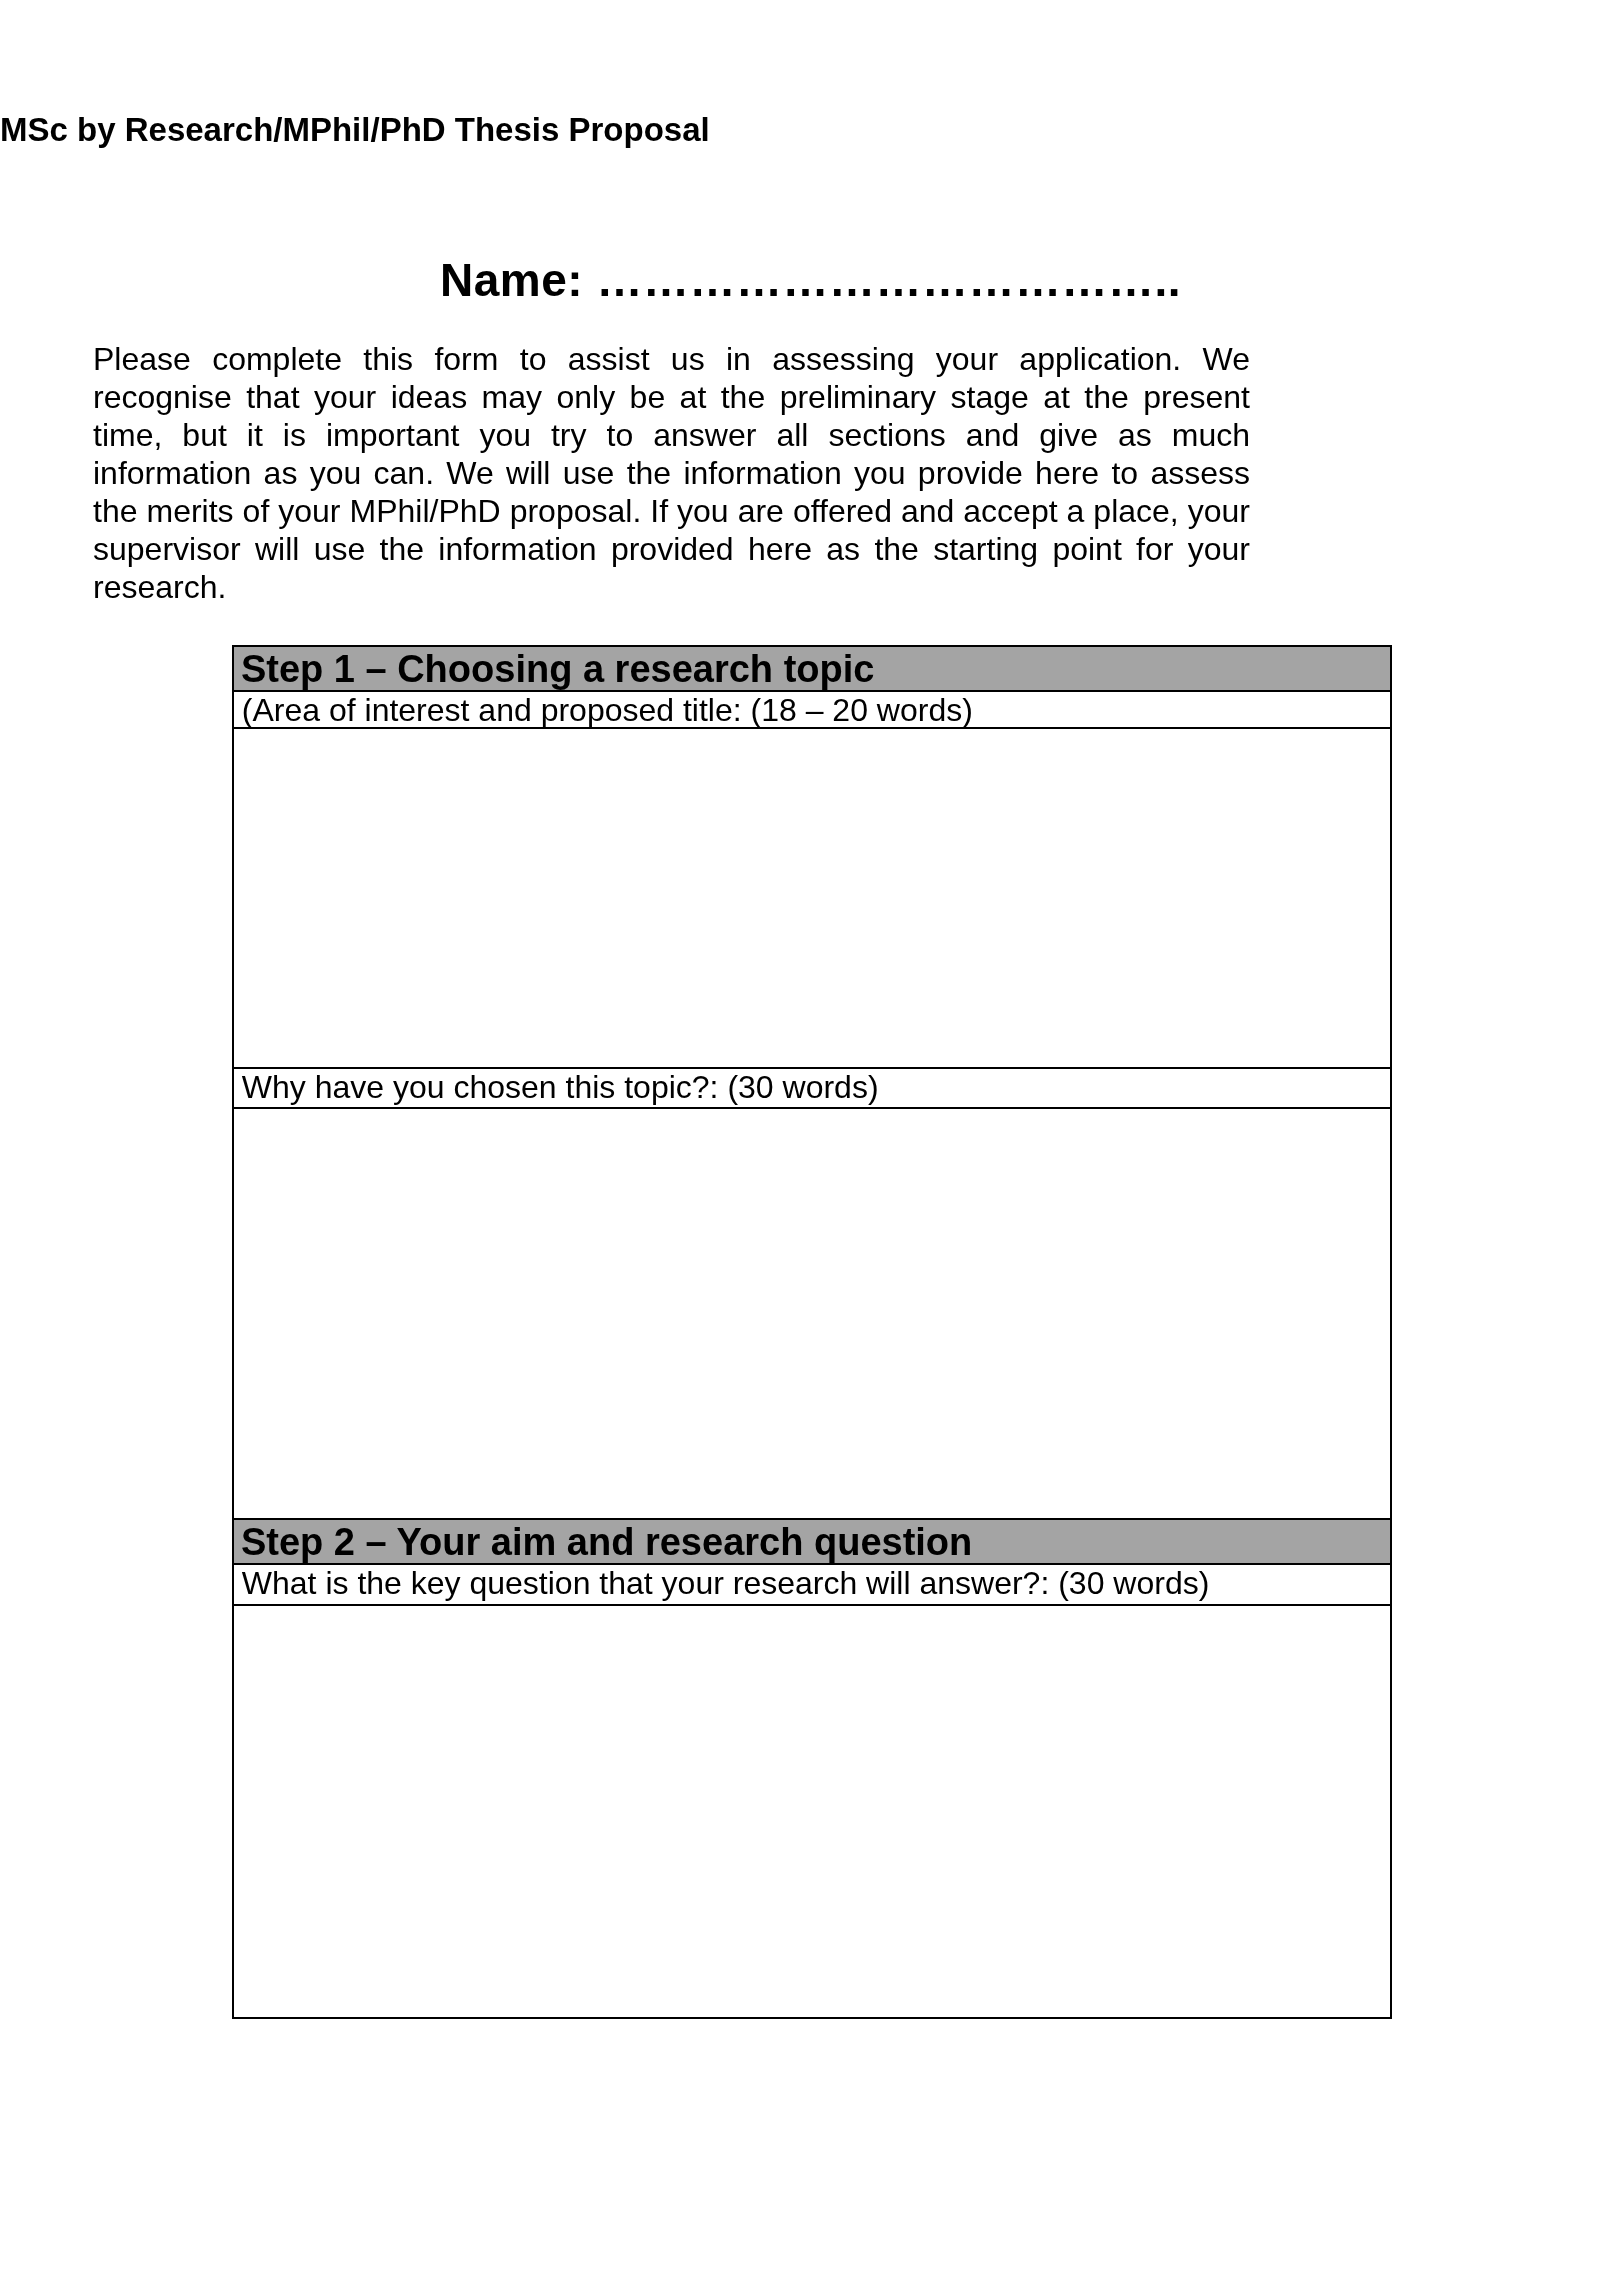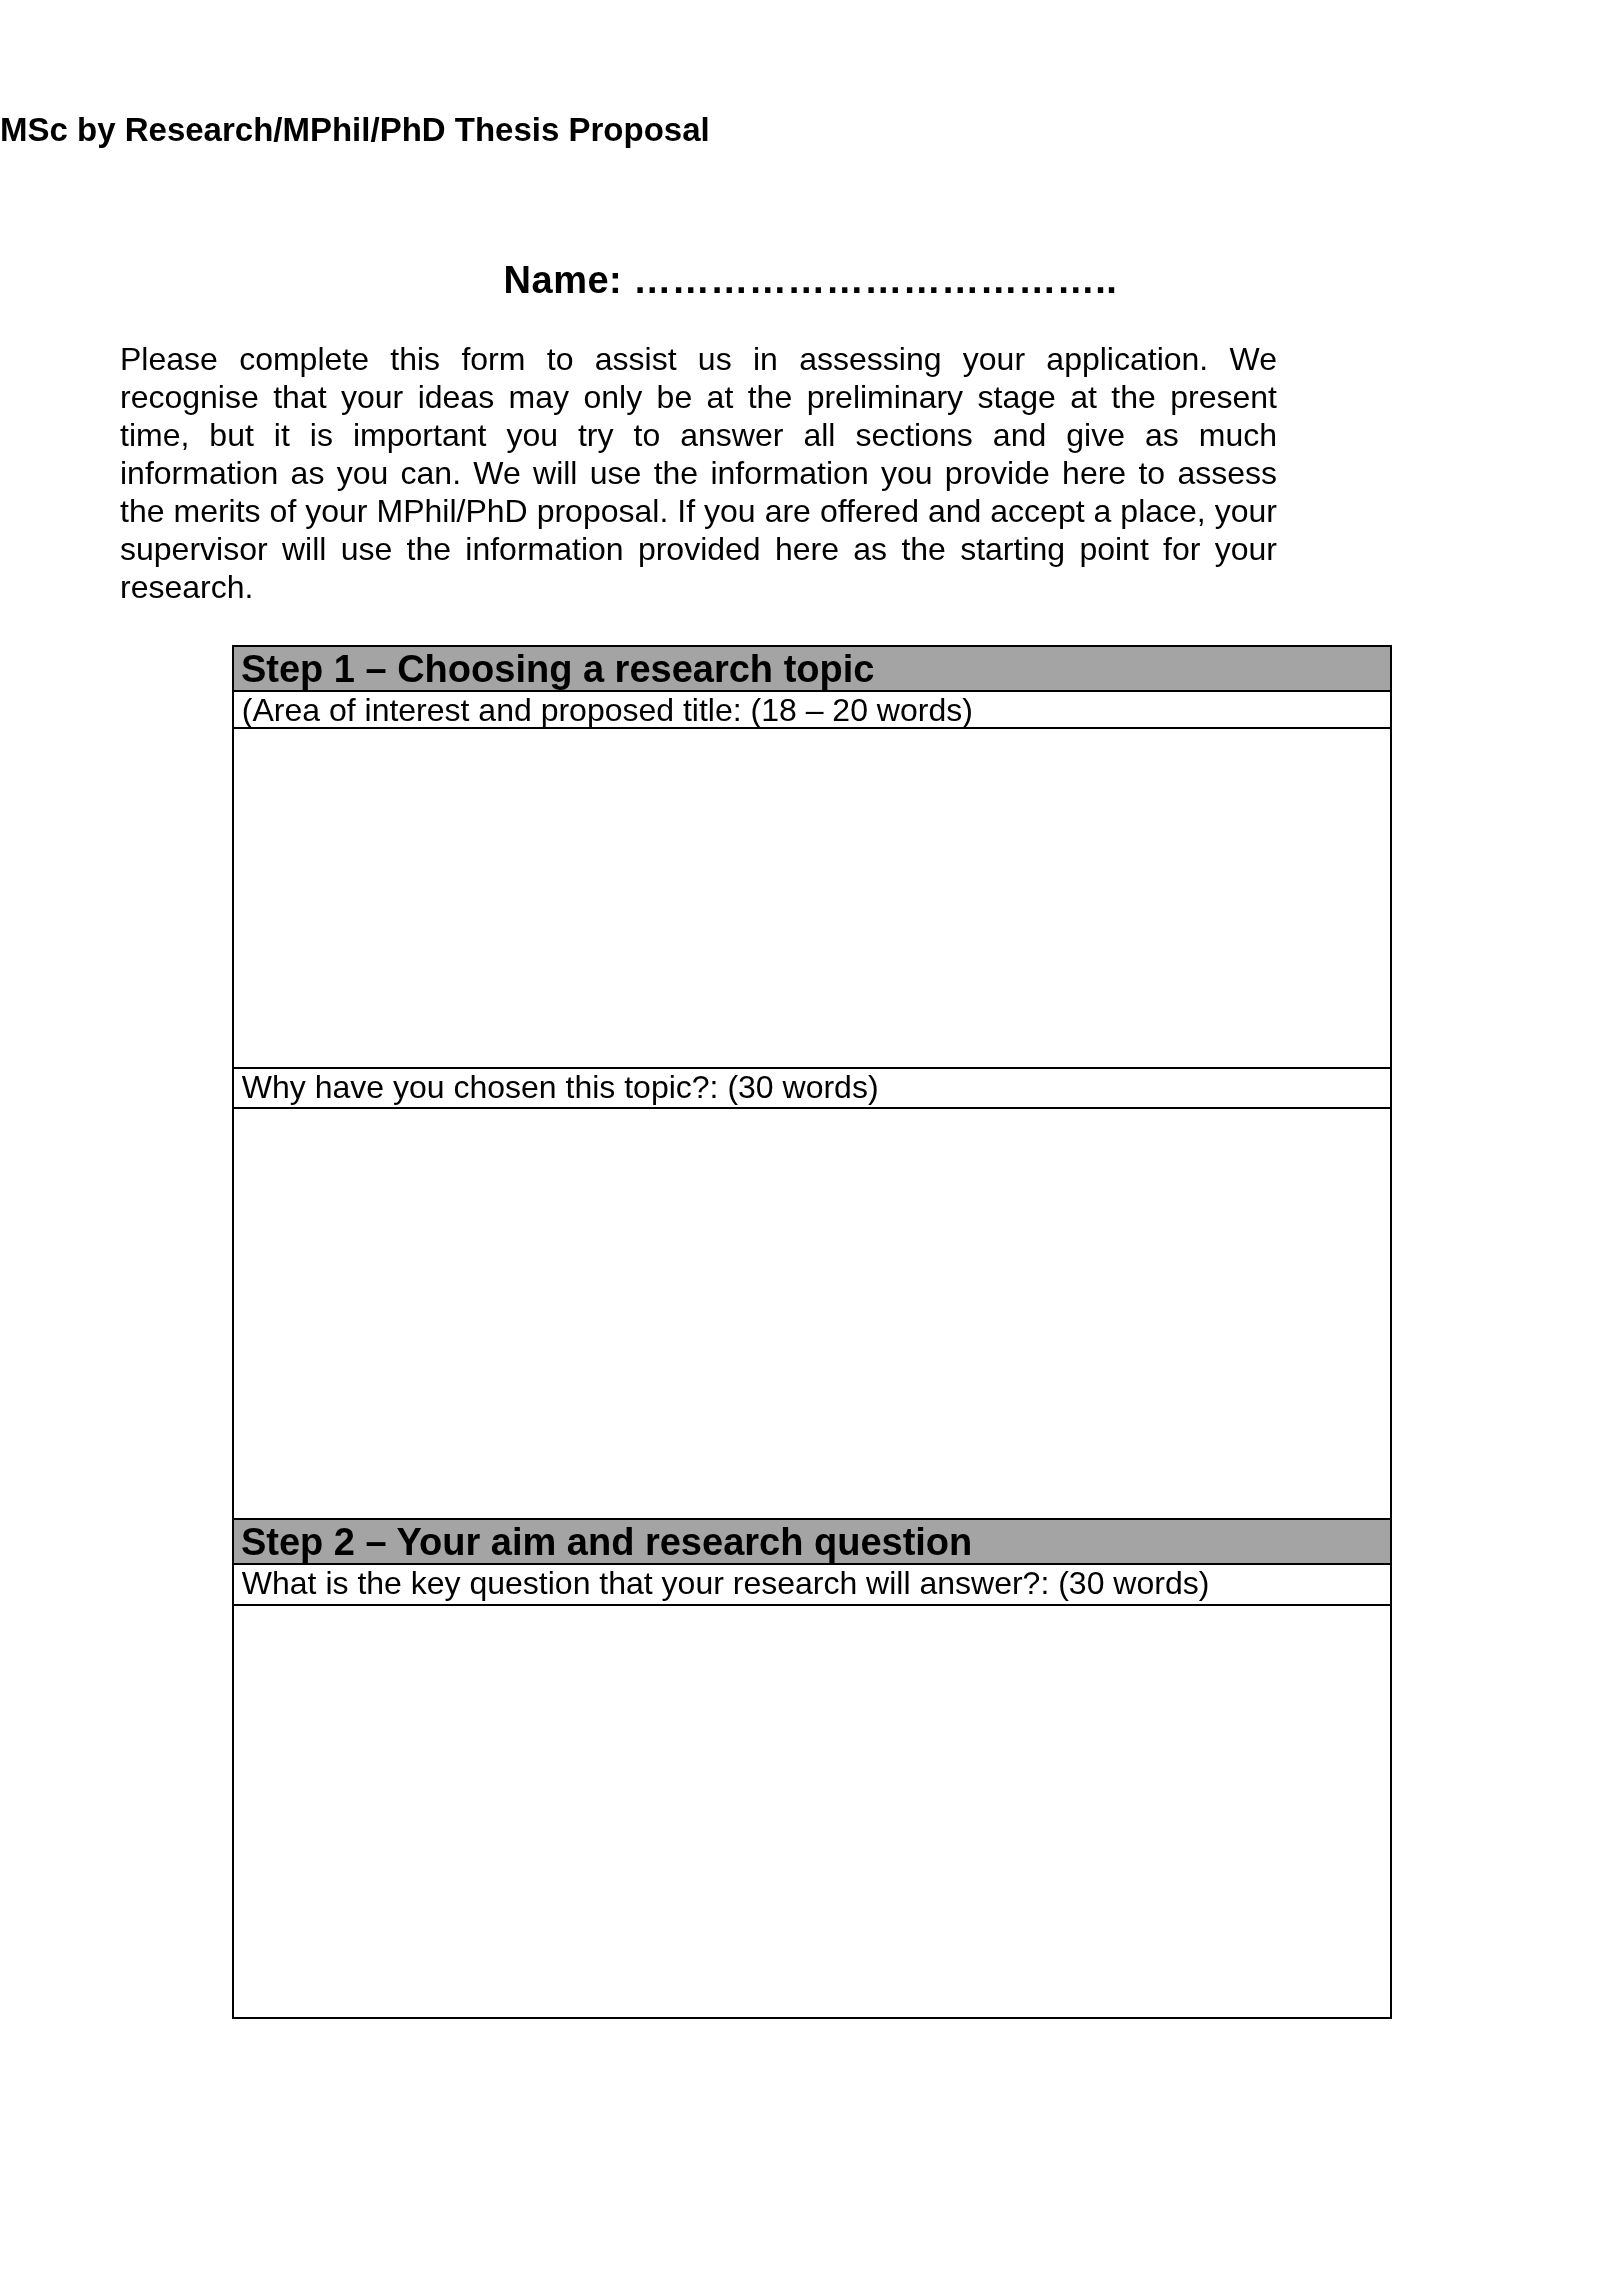--- a/index.html
+++ b/index.html
@@ -17,28 +17,28 @@
   .doc-title {
     margin-top: 110px;
     font-size: 33px;
     font-weight: bold;
     line-height: 39px;
   }
 
   .name-line {
     margin-top: 110px;
     text-align: center;
-    font-size: 38px;
+    font-size: 46px;
     font-weight: bold;
     line-height: 43px;
     letter-spacing: 0.5px;
   }
 
   .intro {
-    margin: 38px 232px 0 120px;
+    margin: 38px 232px 0 93px;
     width: 1157px;
     font-size: 32px;
     line-height: 38px;
     text-align: justify;
   }
 
   .form-table {
     margin: 39px 231px 12px 232px;
     width: 1160px;
     border: 2px solid #000000;

